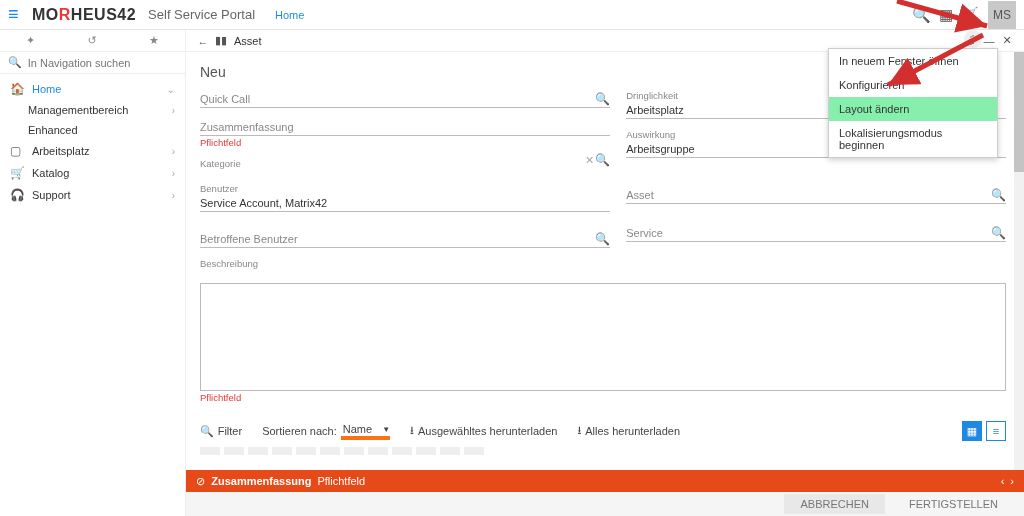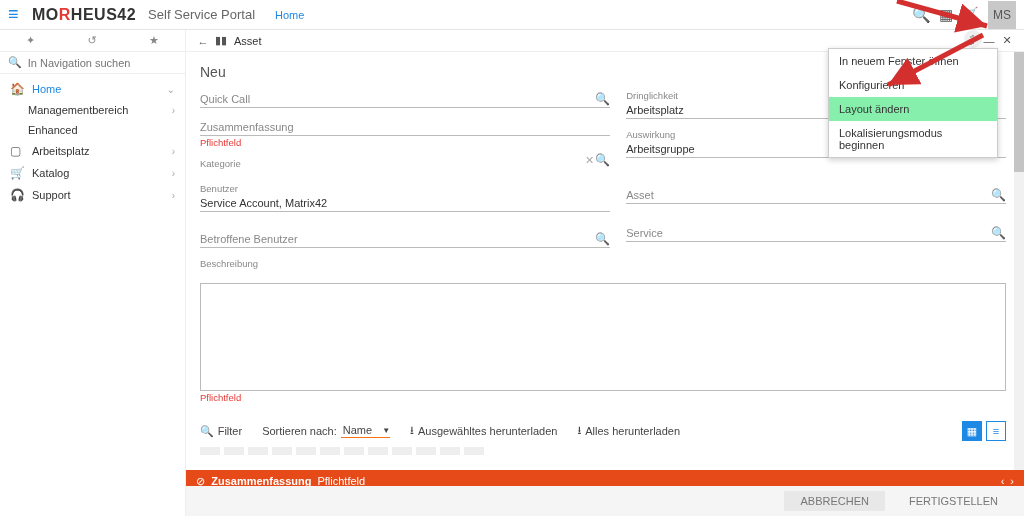--- a/index.html
+++ b/index.html
@@ -43,32 +43,32 @@
   .fld .line.wicon { padding-right:18px; }
   .fld .iconR { position:absolute; right:0; bottom:2px; color:#555; font-size:12px;}
   .fld .iconR2 { position:absolute; right:16px; bottom:2px; color:#aaa; font-size:11px;}
   .req { font-size:9.5px; color:#e53935; margin-top:1px;}
   .crumbs { color:#1e88e5; font-size:11px; }
   .crumbs .sep { color:#1e88e5; margin:0 4px; }
   .textarea { border:1px solid #bbb; height:108px; width:100%; margin-top:4px;}
   .filterbar { display:flex; align-items:center; gap:20px; margin-top:18px; font-size:11px; color:#444;}
   .filterbar .fbtn { display:flex; align-items:center; gap:4px; cursor:pointer;}
   .sort { display:flex; align-items:center; gap:4px;}
-  .sort .sel { border-bottom:1px solid #f97316; padding:0 18px 1px 2px; position:relative;}
+  .sort .sel { border-bottom:4px solid #f97316; padding:0 18px 1px 2px; position:relative;}
   .sort .sel::after { content:"▼"; font-size:8px; position:absolute; right:0; top:2px;}
   .view-toggle { margin-left:auto; display:flex; gap:4px;}
   .vt { width:20px;height:20px; border:1px solid #1e88e5; display:flex;align-items:center;justify-content:center;color:#1e88e5; cursor:pointer;}
   .vt.active{ background:#1e88e5; color:#fff;}
   .skel { display:flex; gap:4px; margin-top:6px;}
   .skel div{ width:20px;height:8px;background:#eee;}
   .errbar { position:absolute; left:0; right:0; bottom:24px; height:22px; background:#e64a19; color:#fff; display:flex; align-items:center; padding:0 10px; font-size:11px;}
   .errbar .eicon{ margin-right:6px;}
   .errbar .b{ font-weight:600; margin-right:6px;}
   .errbar .nav{ margin-left:auto; display:flex; gap:6px;}
-  .footer { position:absolute; left:0; right:0; bottom:0; height:30px; background:#f5f5f5; display:flex; justify-content:flex-end; align-items:center; padding:0 10px; gap:8px;}
+  .footer { position:absolute; left:0; right:0; bottom:0; height:24px; background:#f5f5f5; display:flex; justify-content:flex-end; align-items:center; padding:0 10px; gap:8px;}
   .footer .btn { padding:4px 16px; font-size:11px; color:#777; cursor:pointer;}
   .footer .btn.primary{ background:#e8e8e8;}
   
   .menu { position:absolute; top:18px; right:26px; width:170px; background:#fff; border:1px solid #ccc; box-shadow:0 2px 6px rgba(0,0,0,.2); z-index:50;}
   .menu-item { padding:6px 10px; font-size:11px; cursor:pointer;}
   .menu-item.hover{ background:#86efac;}
   .kebab-hl { position:absolute; top:0px; right:42px; width:18px;height:18px;border-radius:50%;background:#eee; display:flex;align-items:center;justify-content:center; z-index:40;}
   
   .arrow { position:absolute; z-index:60; }
   .arrow svg { overflow:visible; }

